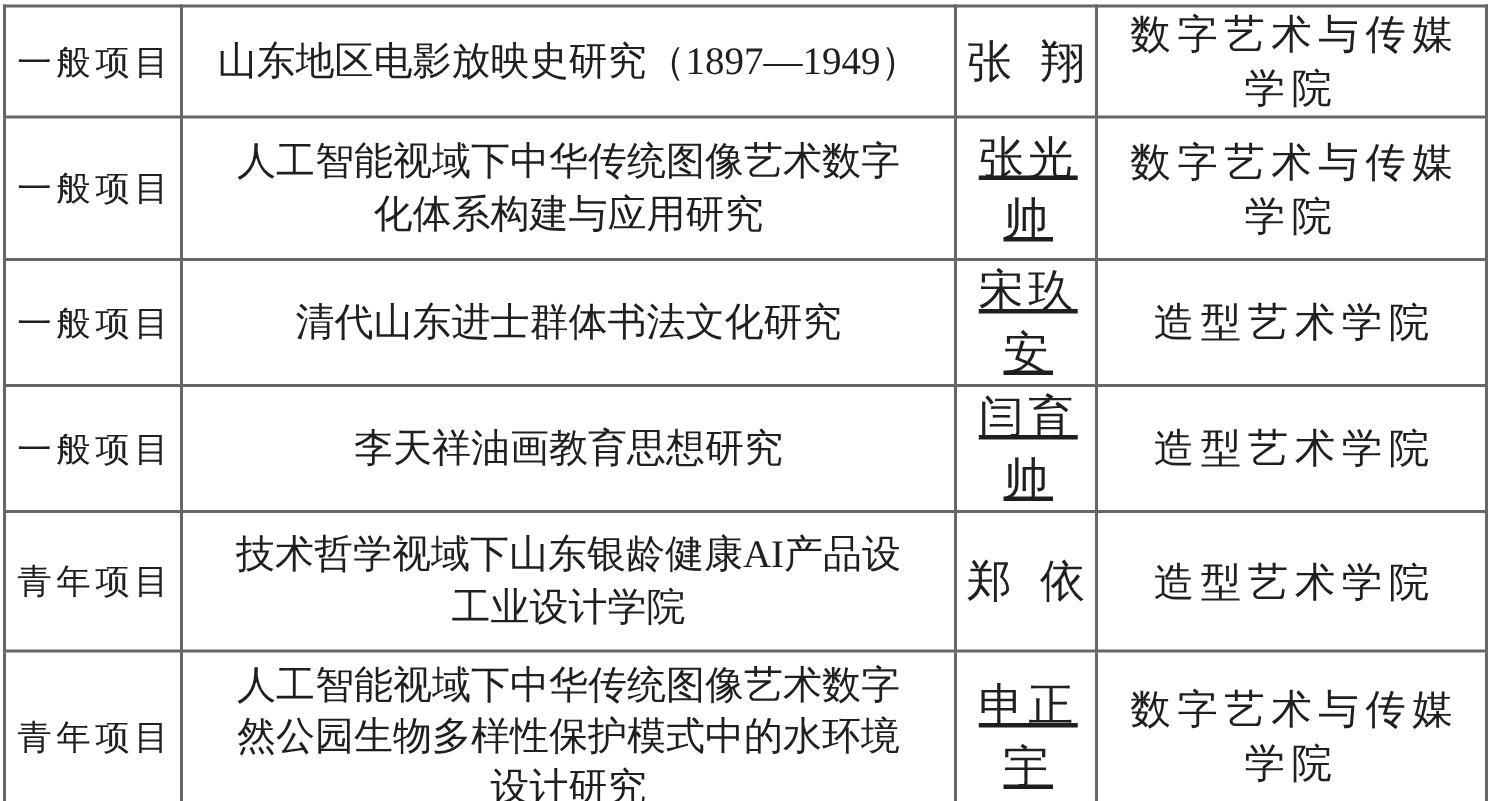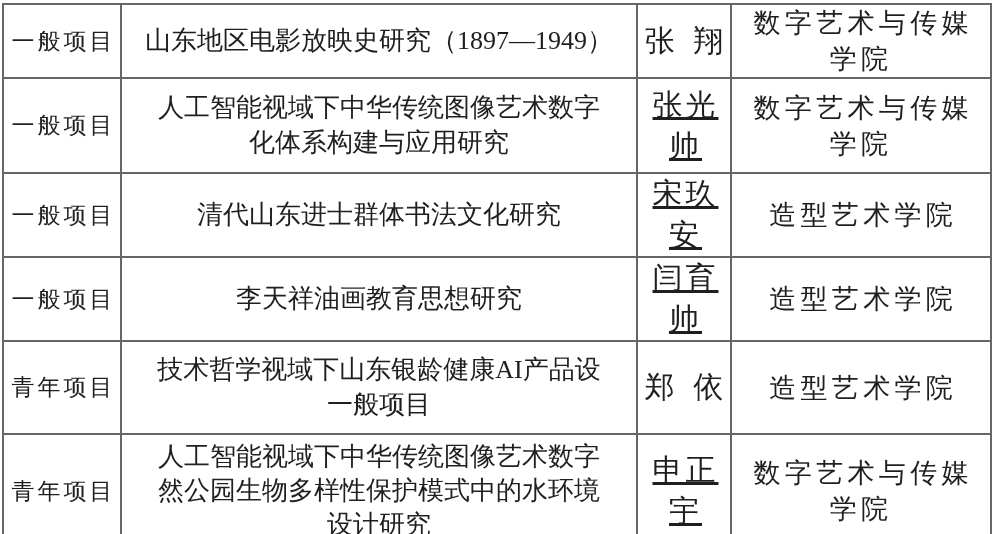--- a/index.html
+++ b/index.html
@@ -96,21 +96,21 @@
         </tr>
         <tr style="height: 74px;">
           <td class="c-type">一般项目</td>
           <td class="c-title">李天祥油画教育思想研究</td>
           <td class="c-leader"><span class="name-normal">闫育帅</span></td>
           <td class="c-college">造型艺术学院</td>
         </tr>
         <tr style="height: 93px;">
           <td class="c-type">青年项目</td>
           <td class="c-title">技术哲学视域下山东银龄健康AI产品设
-一般项目</td>
+工业设计学院</td>
           <td class="c-leader"><span class="name-spread">郑依</span></td>
           <td class="c-college">造型艺术学院</td>
         </tr>
         <tr style="height: 114px;">
           <td class="c-type">青年项目</td>
           <td class="c-title">人工智能视域下中华传统图像艺术数字
 然公园生物多样性保护模式中的水环境
 设计研究</td>
           <td class="c-leader"><span class="name-normal">申正宇</span></td>
           <td class="c-college">数字艺术与传媒学院</td>

